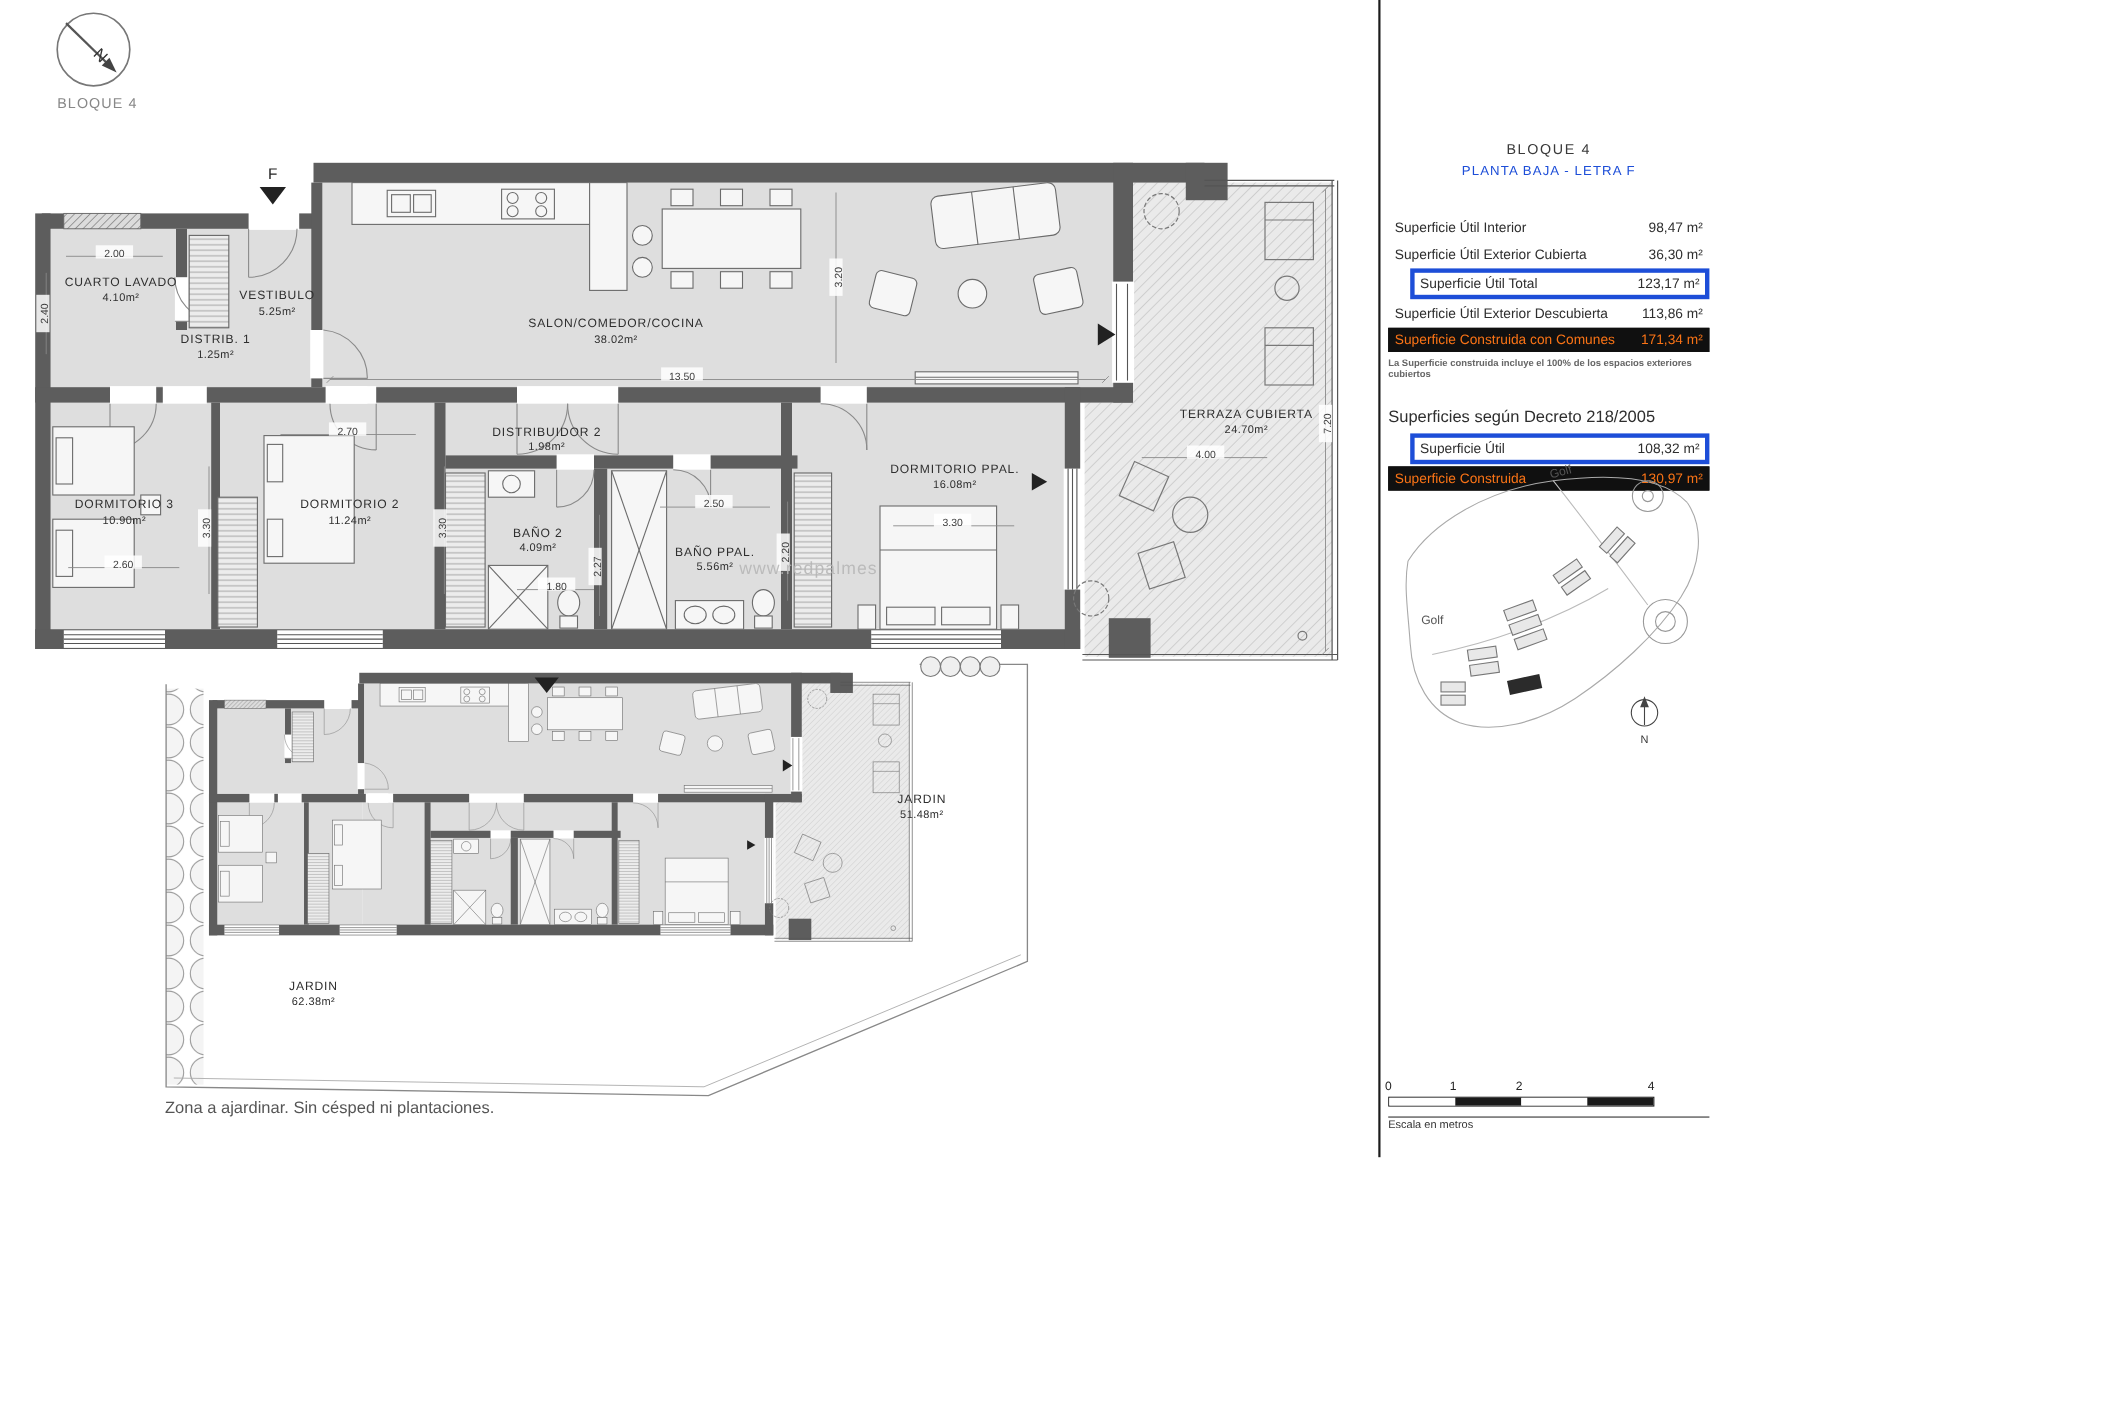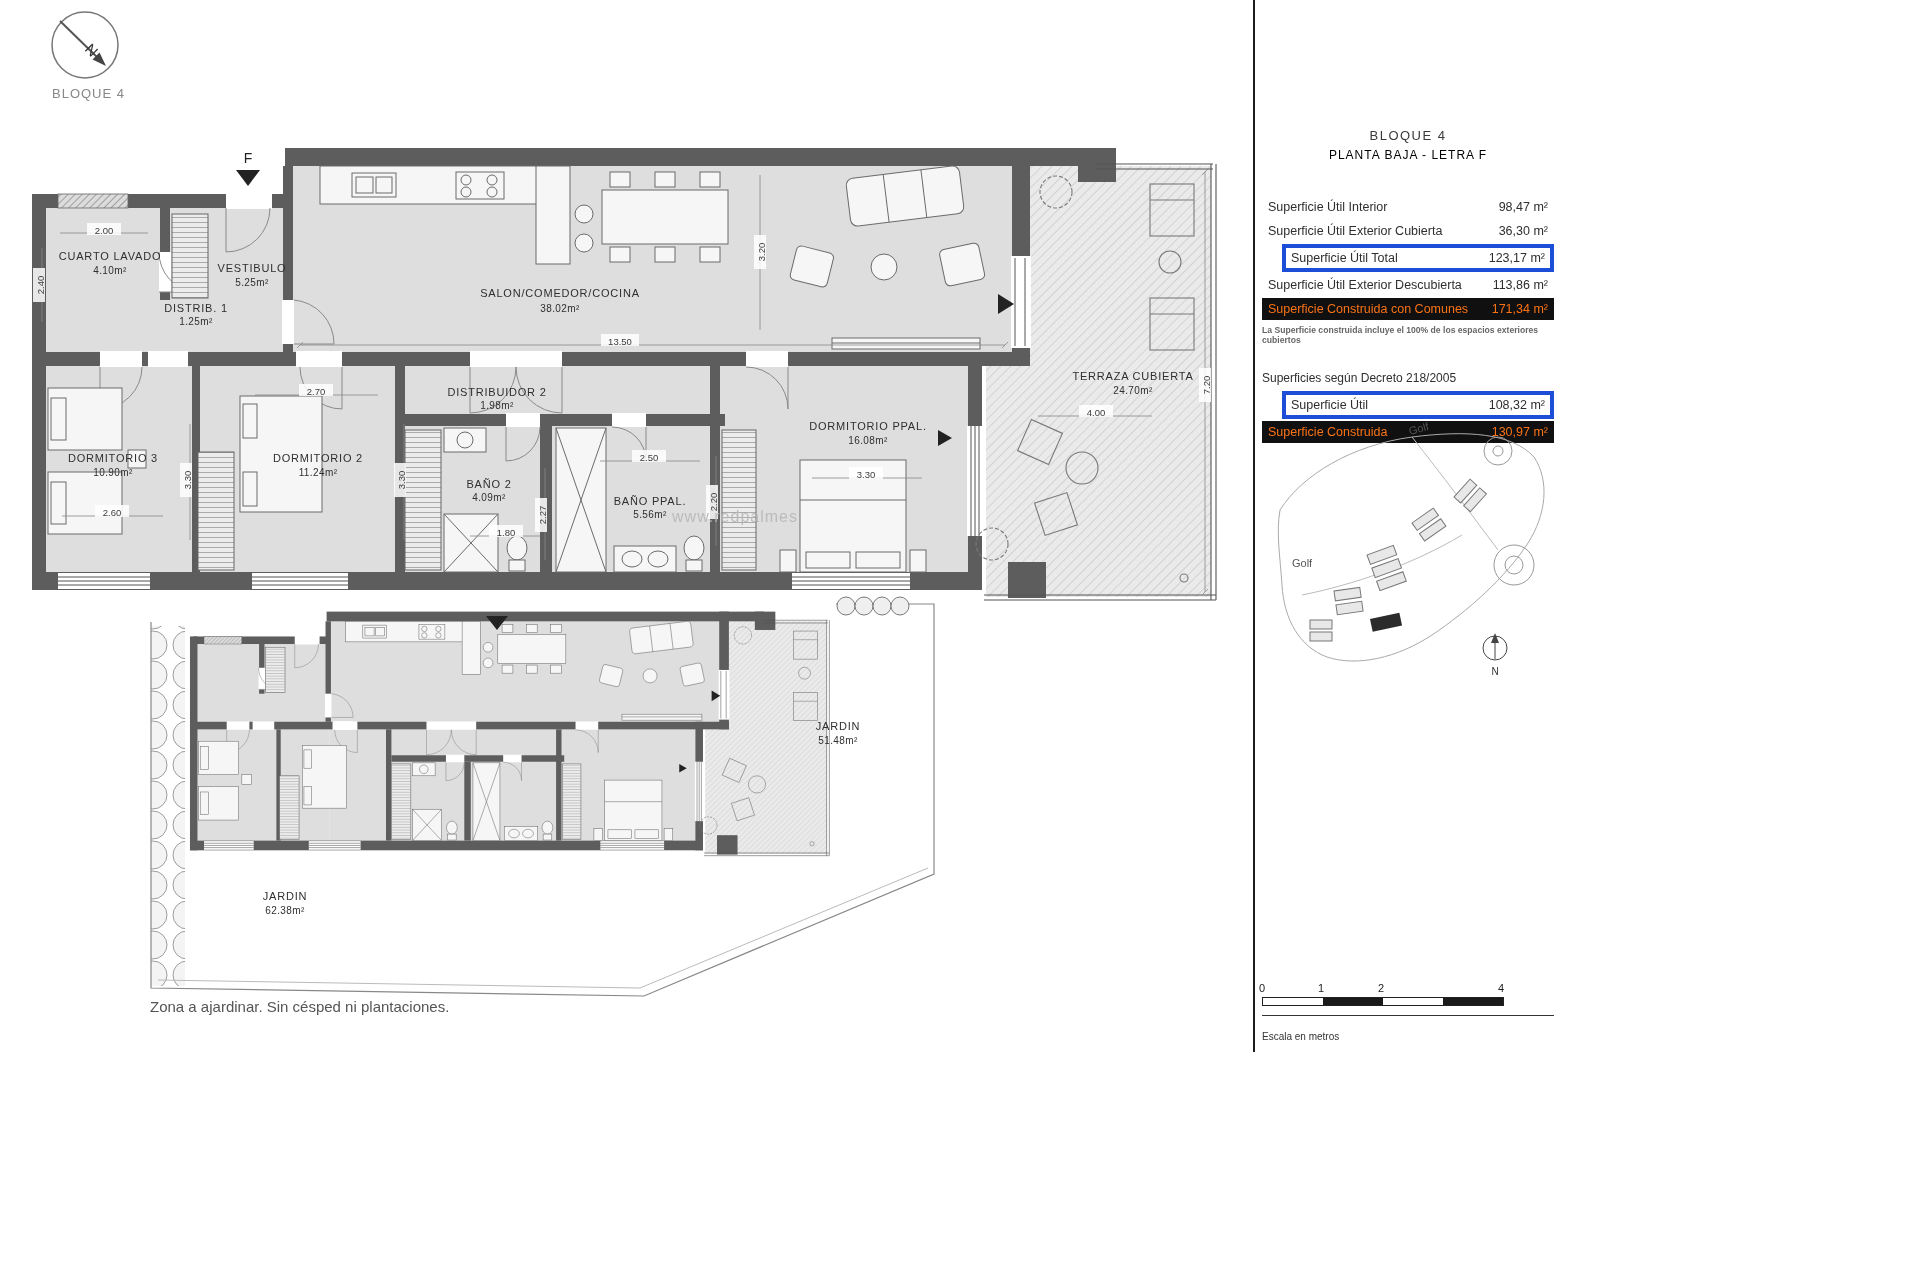--- a/index.html
+++ b/index.html
@@ -23,36 +23,36 @@
   .thin line{stroke:#555;stroke-width:1.1;}
   .dimline line{stroke:#888;stroke-width:0.8;}
   .dim text{font-size:9.5px;fill:#3c3c3c;text-anchor:middle;}
   .dimbg{fill:#fff;opacity:.85;}
   .rname{font-size:11px;fill:#2f2f2f;text-anchor:middle;letter-spacing:.8px;}
   .rarea{font-size:10px;fill:#2f2f2f;text-anchor:middle;letter-spacing:.4px;}
   .garden path{fill:none;}
   
   .info-panel{position:absolute;left:1262px;top:128px;width:292px;}
   .panel-title{text-align:center;font-size:13px;letter-spacing:1.5px;color:#3a3a3a;}
-  .panel-subtitle{text-align:center;font-size:12px;letter-spacing:1px;color:#000000;margin-top:5px;}
+  .panel-subtitle{text-align:center;font-size:12px;letter-spacing:1px;color:#1d4ed8;margin-top:5px;}
   .area-table{margin-top:34px;}
   .arow{display:flex;justify-content:space-between;align-items:flex-start;
         font-size:12.5px;color:#2e2e2e;padding:3px 5px;margin-bottom:2px;border:1px solid transparent;}
   .arow .val{white-space:nowrap;}
   .arow.boxed{border:4px solid #1d4ed8;margin-left:20px;}
   .arow.inverted{background:#101010;color:#f97316;border:1px solid #101010;}
   .footnote{font-size:8.6px;color:#666;margin-top:5px;font-weight:bold;}
-  .decree-title{font-size:12px;color:#2e2e2e;margin-top:26px;margin-bottom:6px;}
+  .decree-title{font-size:15px;color:#2e2e2e;margin-top:26px;margin-bottom:6px;}
   .sitemap{position:absolute;left:1262px;top:415px;width:300px;height:300px;}
   .scalebar{position:absolute;left:1262px;top:982px;width:292px;}
   .scale-nums{position:relative;height:13px;font-size:11px;color:#222;}
   .scale-nums span{position:absolute;top:0;}
   .scale-strip{width:240px;height:7px;border:1px solid #222;display:flex;margin-top:2px;}
   .scale-strip .seg{height:100%;}
-  .scale-caption{border-top:1px solid #333;margin-top:9px;padding-top:15px;font-size:10px;color:#333;}
+  .scale-caption{border-top:1px solid #333;margin-top:9px;padding-top:1px;font-size:10px;color:#333;}
 </style>
 </head>
 <body>
 
 <div class="page">
 
   <svg class="plan-svg" width="1255" height="1280" viewBox="0 0 1255 1280">
     <defs>
       <pattern id="hatch" width="7" height="7" patternUnits="userSpaceOnUse" patternTransform="rotate(45)">
         <rect width="7" height="7" fill="#eaeaea"></rect>

